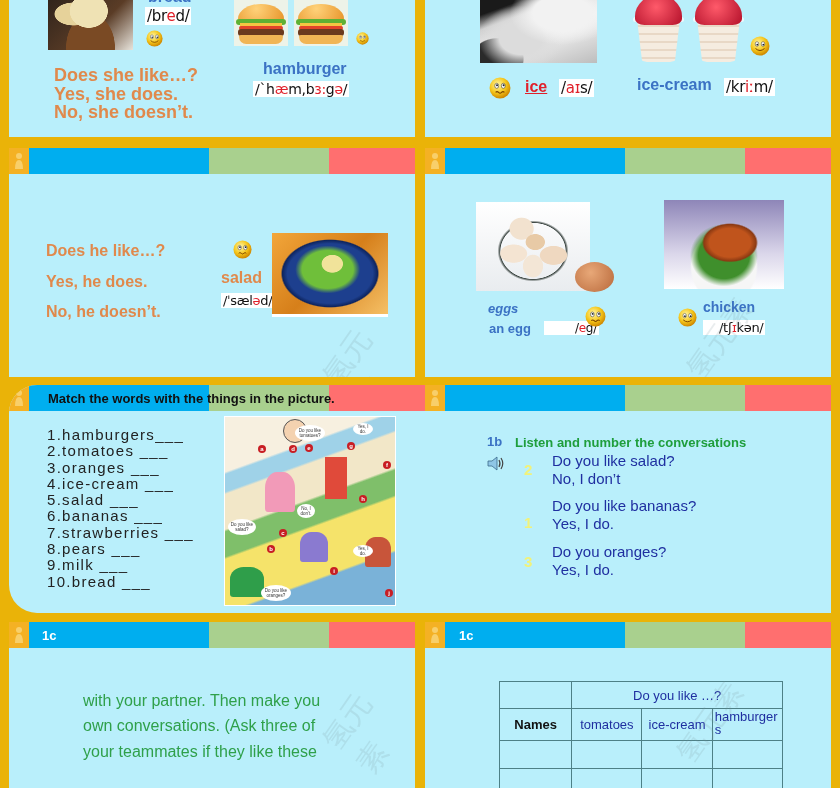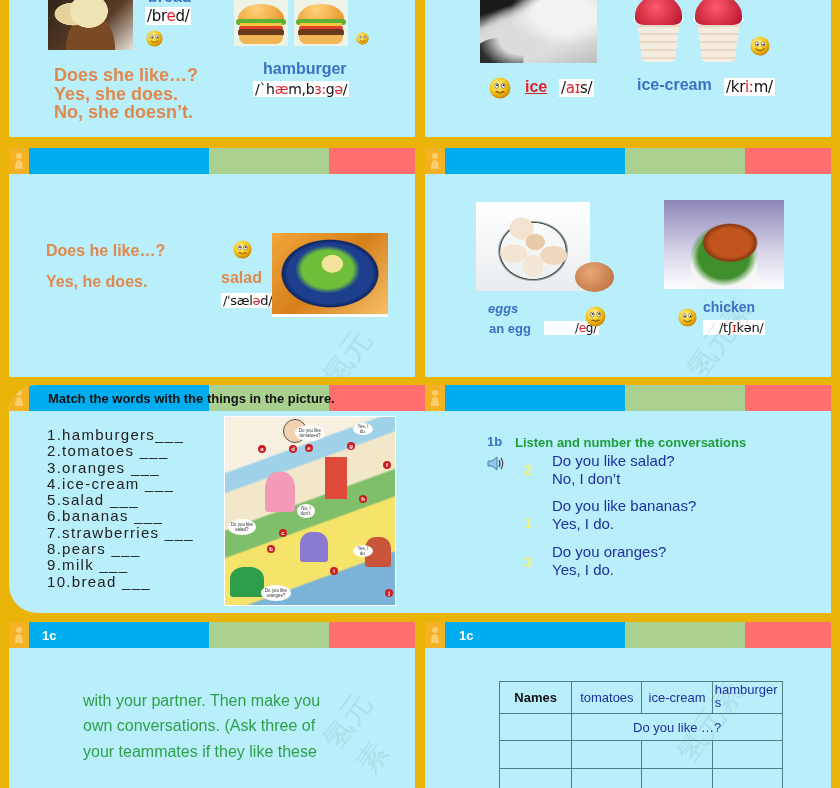--- a/index.html
+++ b/index.html
@@ -150,20 +150,21 @@
             <path d="M2 17 Q2 8 6 8 Q10 8 10 17Z" fill="#f8cf6a"></path>
           </svg>
         </div>
       <div class="b"></div>
         <div class="g"></div>
         <div class="r"></div>
     </div>
     <div class="abs dlg" style="left:37px;top:88px;font-size:16px;line-height:30.5px;">
       <div>Does he like…?</div>
       <div>Yes, he does.</div>
+      <div>No, he doesn’t.</div>
     </div>
     <div class="smiley" style="left:224px;top:92px;width:19px;height:19px;">
       <svg viewBox="0 0 20 20">
           <circle cx="10" cy="10" r="9.5" fill="url(#smg)"></circle>
           <ellipse cx="7" cy="8" rx="1.8" ry="2.3" fill="#fff" stroke="#333" stroke-width=".5"></ellipse>
           <ellipse cx="13" cy="8" rx="1.8" ry="2.3" fill="#fff" stroke="#333" stroke-width=".5"></ellipse>
           <circle cx="7.3" cy="7.5" r=".9" fill="#222"></circle>
           <circle cx="13.3" cy="7.5" r=".9" fill="#222"></circle>
           <path d="M6 14 q1.3 -1.5 2.7 0 t2.7 0 t2.6 0" stroke="#7a4200" stroke-width="1" fill="none"></path>
         </svg>
@@ -341,30 +342,30 @@
     </div>
     <div class="bar-label" style="left:34px;">1c</div>
     <table class="survey" style="left:74px;top:59px;width:284px;">
       <colgroup>
           <col style="width:72px">
           <col style="width:70px">
           <col style="width:70px">
           <col style="width:70px">
         </colgroup>
       <tbody>
-          <tr style="height:32px;">
+          <tr style="height:27px;">
+        <td></td>
+        <td colspan="3">Do you like …?</td>
+      </tr>
+      <tr style="height:32px;">
         <td style="font-weight:bold;color:#111;">Names</td>
         <td>tomatoes</td>
         <td>ice-cream</td>
         <td style="word-break:break-all;text-align:left;line-height:13px;vertical-align:top;padding-top:1px;">hamburgers</td>
       </tr>
-      <tr style="height:27px;">
-        <td></td>
-        <td colspan="3">Do you like …?</td>
-      </tr>
       <tr style="height:28px;">
         <td></td>
             <td></td>
             <td></td>
             <td></td>
       </tr>
       <tr style="height:28px;">
         <td></td>
             <td></td>
             <td></td>

